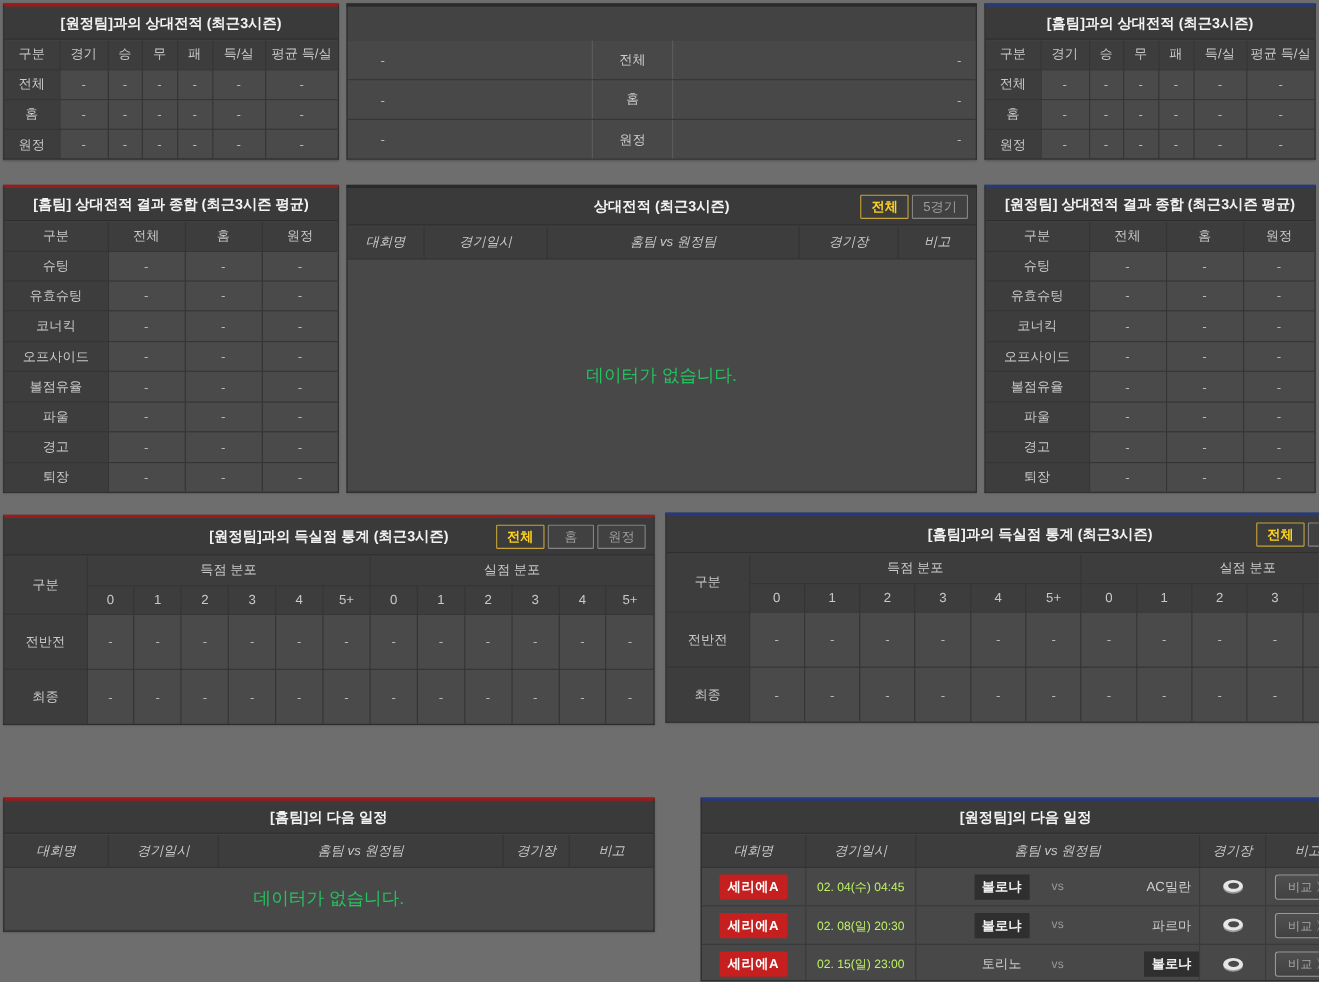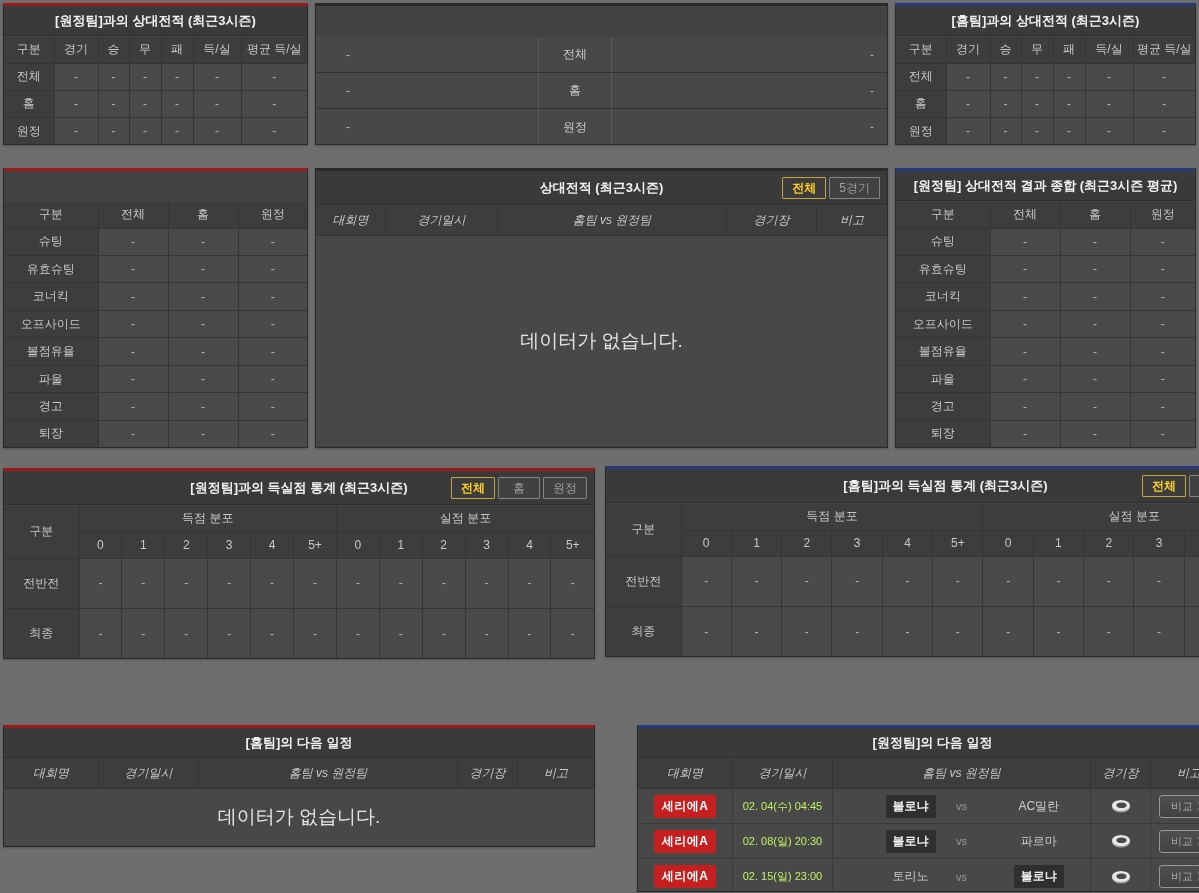--- a/index.html
+++ b/index.html
@@ -47,30 +47,30 @@
   .sched-row { display:grid; height:35px; background:#484848; border-bottom:1px solid #383838; }
   .sched-row:last-child { border-bottom:none; }
   .sched-row > div { display:flex; align-items:center; justify-content:center; border-right:1px solid #3a3a3a; }
   .sched-row > div:last-child { border-right:none; }
 
   .badge { background:#c51f1f; color:#fff; font-size:12px; font-weight:bold; padding:3px 8px; border-radius:2px; letter-spacing:.5px; }
   .dt { color:#bef264; font-size:11px; }
   .match-cell { gap:0; }
   .team { flex:1; font-size:12px; color:#cfcfcf; display:flex; align-items:center; }
   .team.home { justify-content:flex-end; padding-right:16px; }
-  .team.away { justify-content:center; padding-left:16px; }
+  .team.away { justify-content:flex-end; padding-left:16px; }
   .team .name { padding:3px 7px; }
   .team .name.hl { background:#2f2f2f; color:#f1f1f1; font-weight:bold; }
   .vs-txt { color:#9a9a9a; font-size:11px; width:20px; text-align:center; }
 
   .compare-btn { border:1px solid #989898; border-radius:3px; background:linear-gradient(#4f4f4f,#424242);
                  color:#a8a8a8; font-size:11px; padding:3px 11px; cursor:pointer; font-family:"Liberation Sans",sans-serif; white-space:nowrap; }
   .stadium-btn { background:none; border:none; cursor:pointer; padding:0; line-height:0; }
 
-  .empty-msg { display:flex; align-items:center; justify-content:center; color:#e5e5e5; font-size:19px; background:#484848; }
+  .empty-msg { display:flex; align-items:center; justify-content:center; color:#22c55e; font-size:16px; background:#484848; }
 </style>
 </head>
 <body>
 
 <div class="page">
 
   <section class="panel red" style="left:3px;top:3px;width:305px;height:142px;">
     <div class="panel-title">[원정팀]과의 상대전적 (최근3시즌)</div>
     <div class="panel-body under30">
         <table class="grid">
@@ -198,20 +198,21 @@
               <td>-</td>
               <td>-</td>
               <td>-</td>
             </tr>
           </tbody>
         </table>
       </div>
   </section>
 
   <section class="panel red" style="left:3px;top:168px;width:305px;height:280px;">
+    <div class="panel-title">[홈팀] 상대전적 결과 종합 (최근3시즌 평균)</div>
     <div class="panel-body under30">
         <table class="grid">
           <colgroup>
             <col style="width:94px">
             <col style="width:70px">
             <col style="width:70px">
             <col>
           </colgroup>
           <thead>
             <tr>

